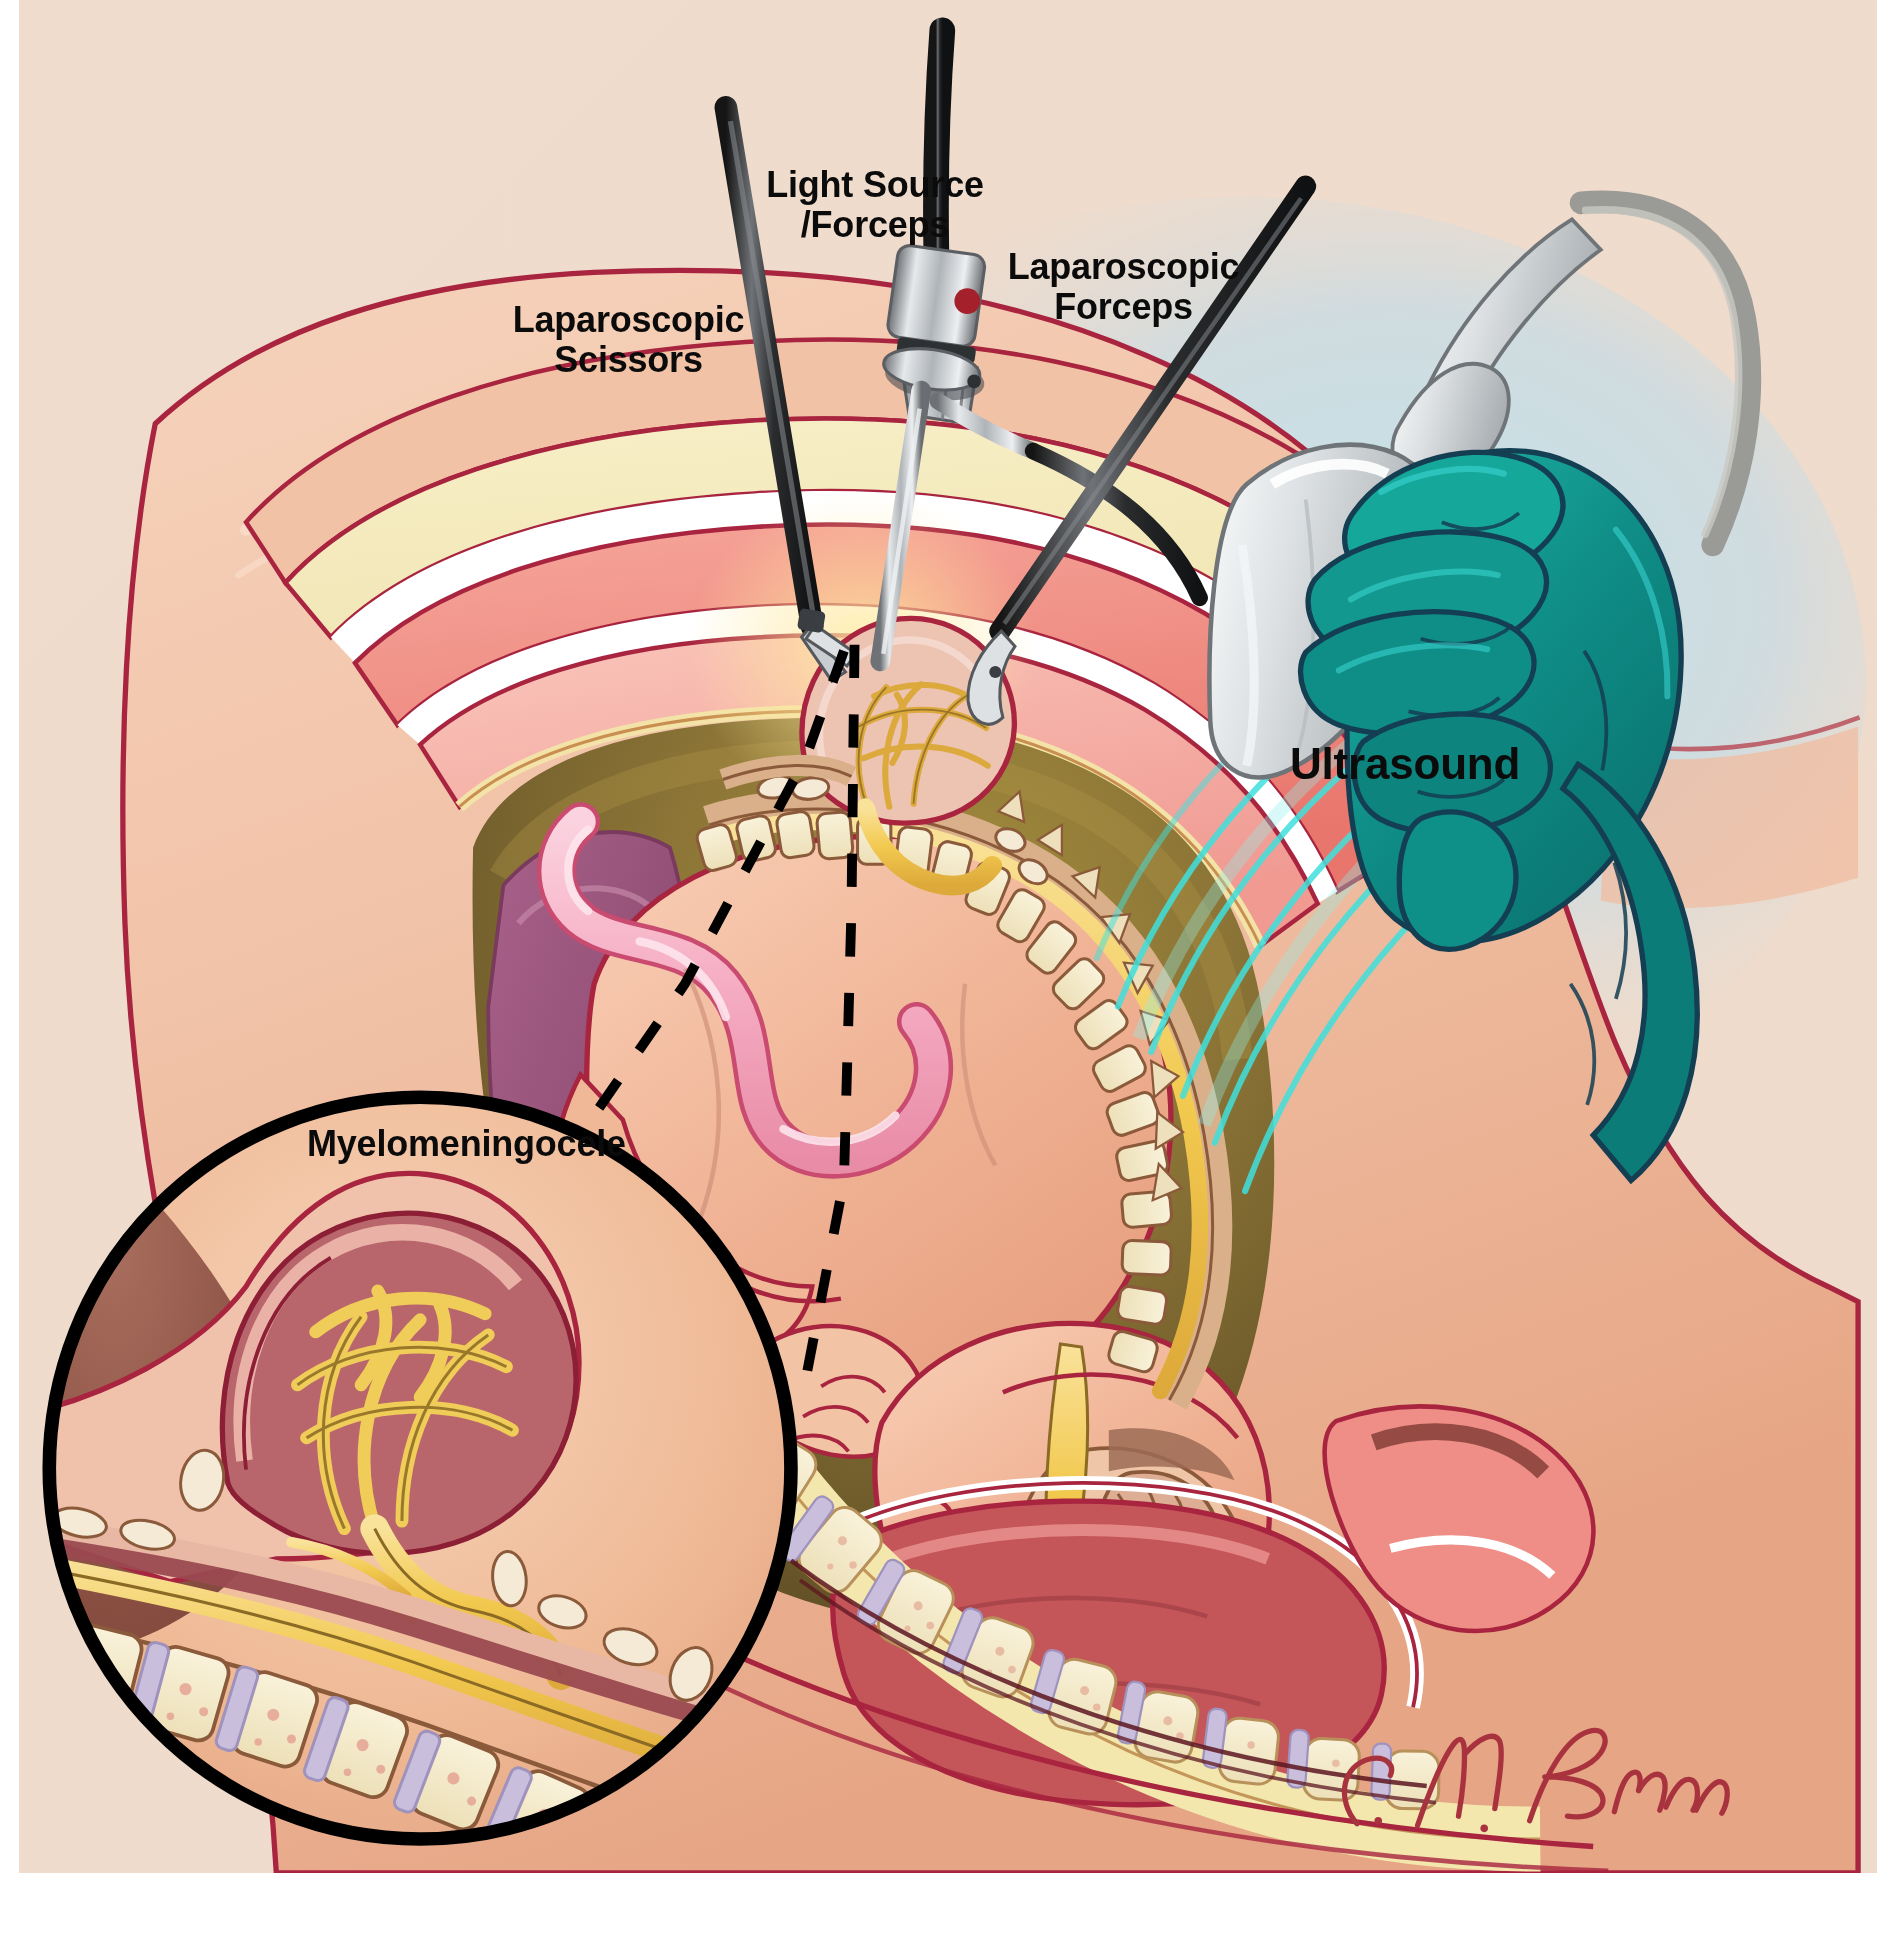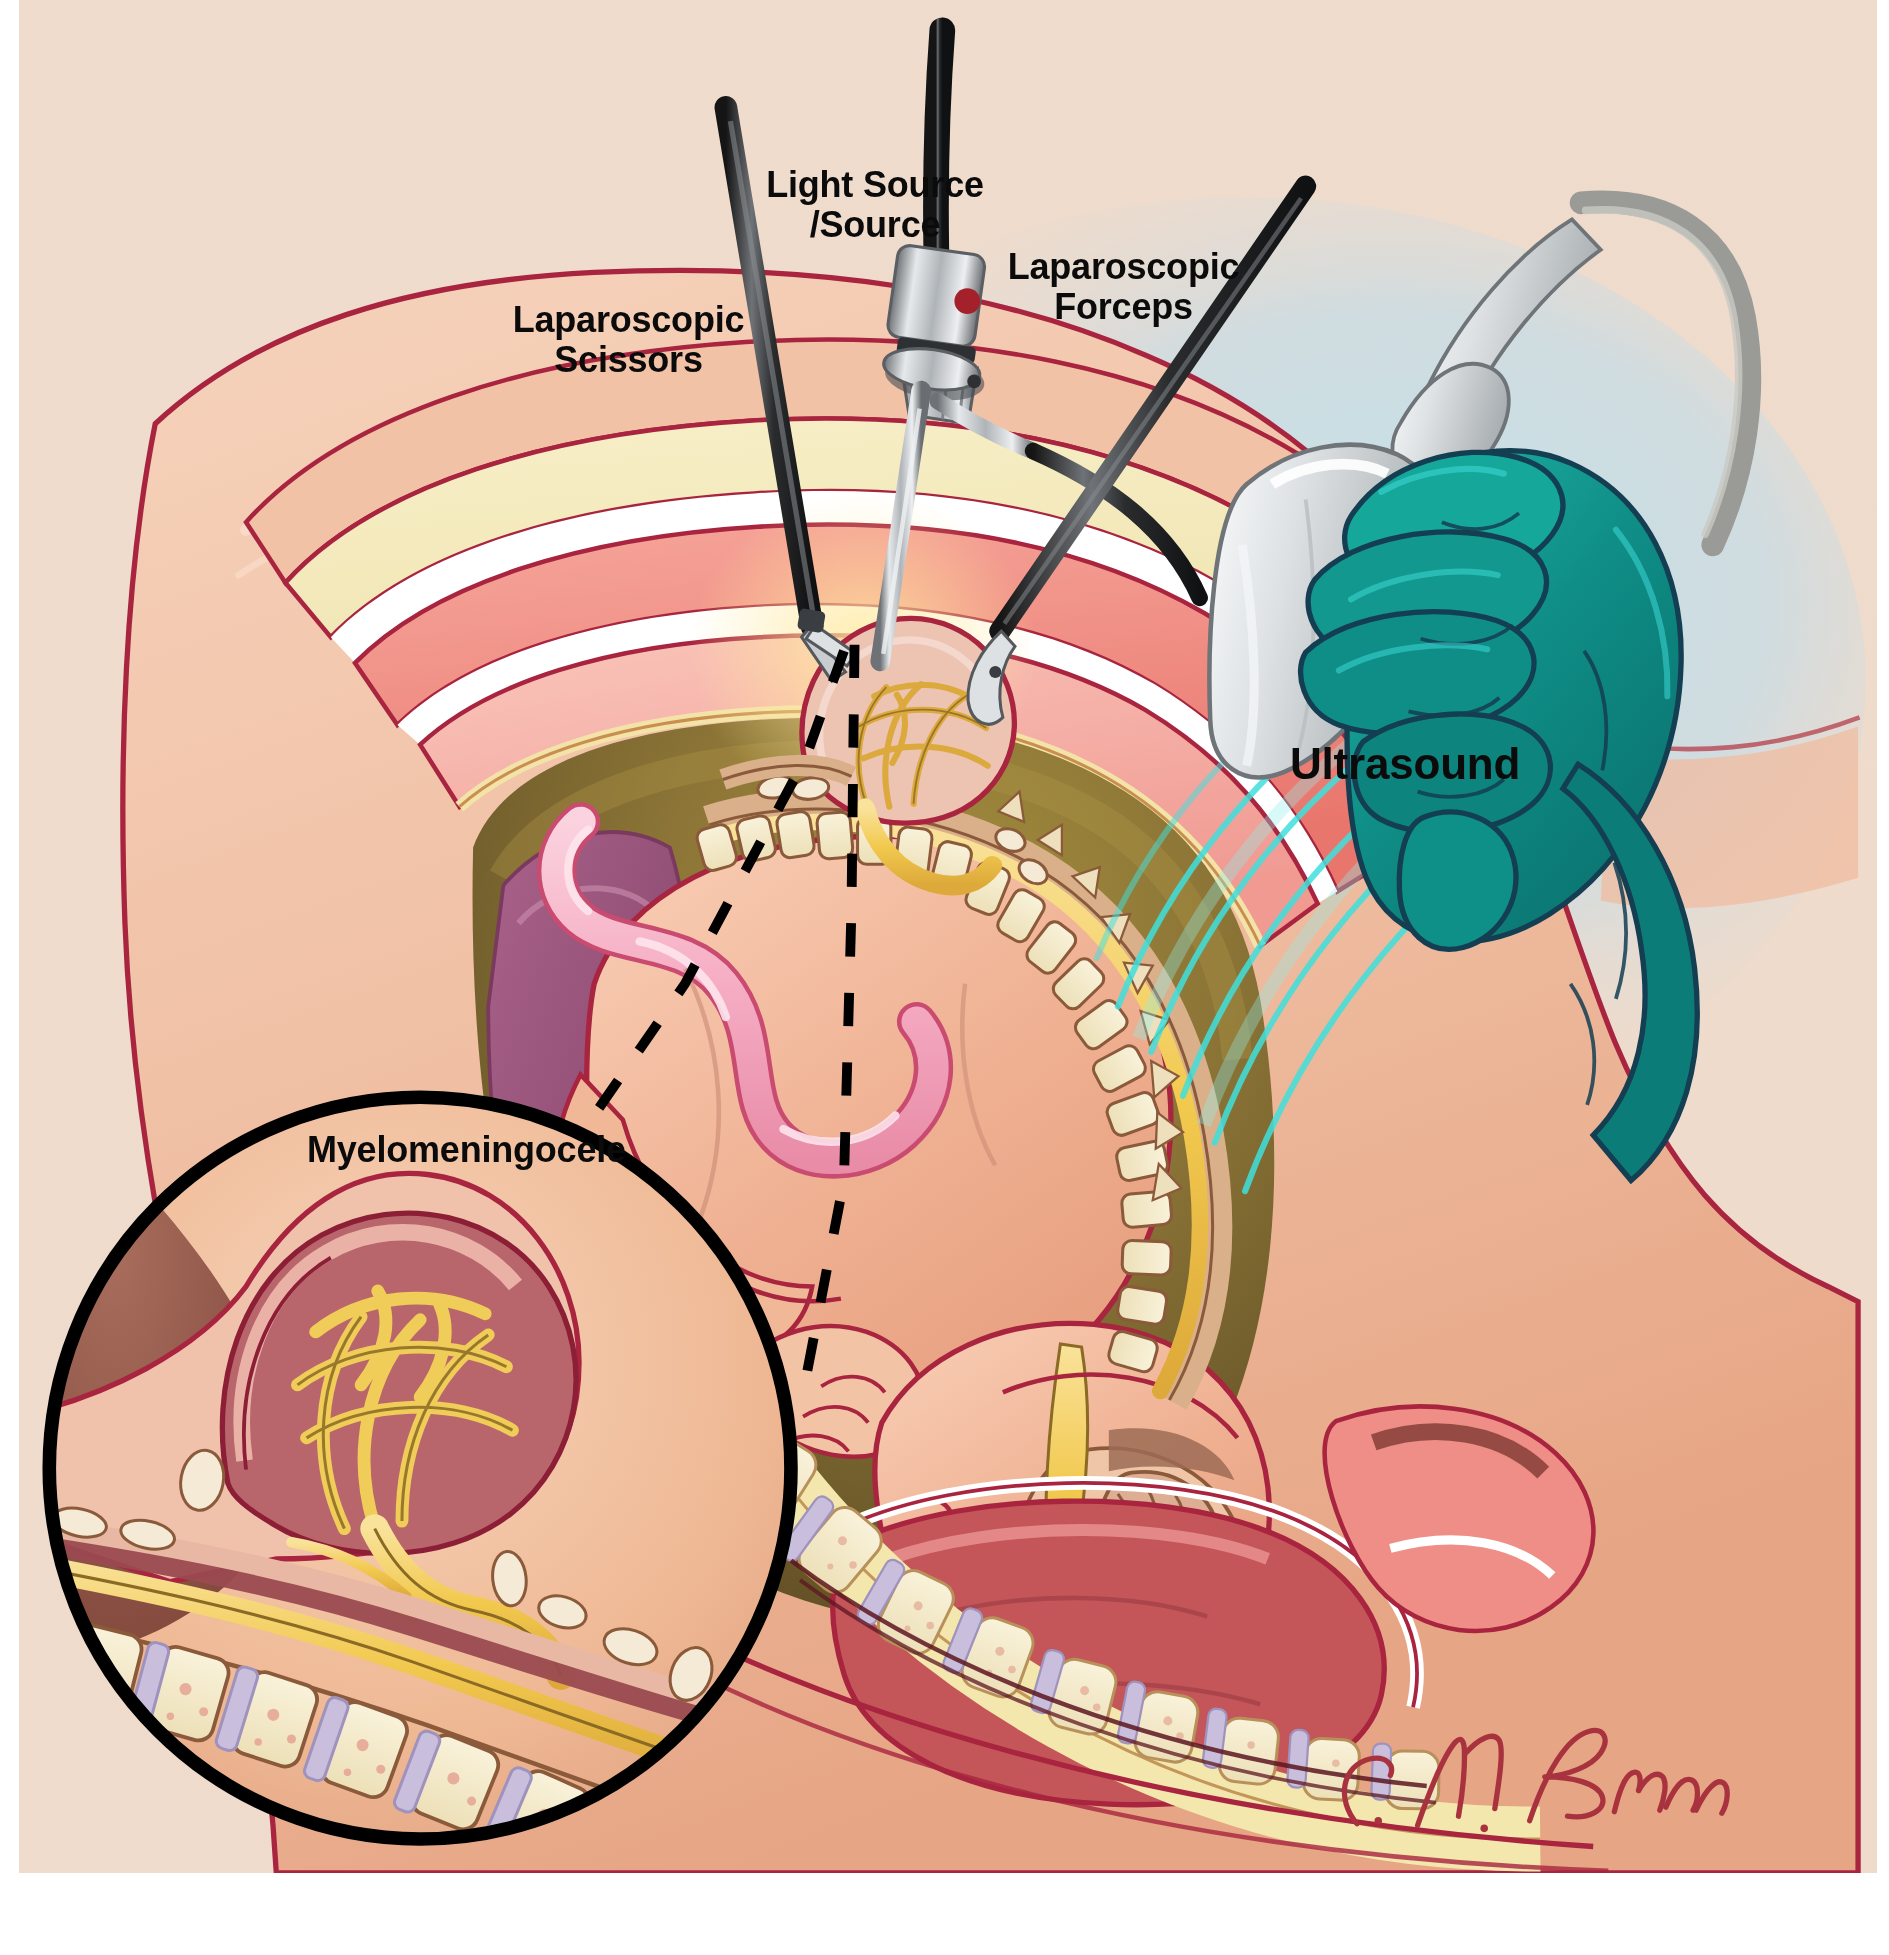--- a/index.html
+++ b/index.html
@@ -26,21 +26,21 @@
     line-height:1.12;
     white-space:pre-line;
     text-align:center;
     letter-spacing:-0.2px;
     pointer-events:none;
   }
   #lbl-light{left:731px;top:165px;width:250px;font-size:36px;}
   #lbl-scissors{left:477px;top:300px;width:265px;font-size:36px;}
   #lbl-forceps{left:972px;top:247px;width:265px;font-size:36px;}
   #lbl-ultra{left:1271px;top:739px;width:250px;font-size:44px;text-align:left;}
-  #lbl-mmc{left:288px;top:1124px;width:303px;font-size:36px;text-align:left;margin-top:6px;}
+  #lbl-mmc{left:288px;top:1124px;width:303px;font-size:36px;text-align:left;}
 </style>
 </head>
 <body>
 
 <div id="stage">
   <div id="canvas">
 
     <svg id="art" viewBox="0 0 2455 2475" preserveAspectRatio="none">
       <defs>
         <linearGradient id="gBg" x1="0" y1="0" x2="1" y2="1">
@@ -762,21 +762,21 @@
         <path d="M2216 2392 C2230 2362 2244 2350 2252 2356 C2260 2362 2258 2382 2250 2396"></path>
       </g>
 
       </g>
     </svg>
 
     <div class="lbl" id="lbl-scissors">Laparoscopic
 Scissors</div>
 
     <div class="lbl" id="lbl-light">Light Source
-/Source</div>
+/Forceps</div>
 
     <div class="lbl" id="lbl-forceps">Laparoscopic
 Forceps</div>
 
     <div class="lbl" id="lbl-ultra">Ultrasound</div>
 
     <div class="lbl" id="lbl-mmc">Myelomeningocele</div>
 
   </div>
 </div>

